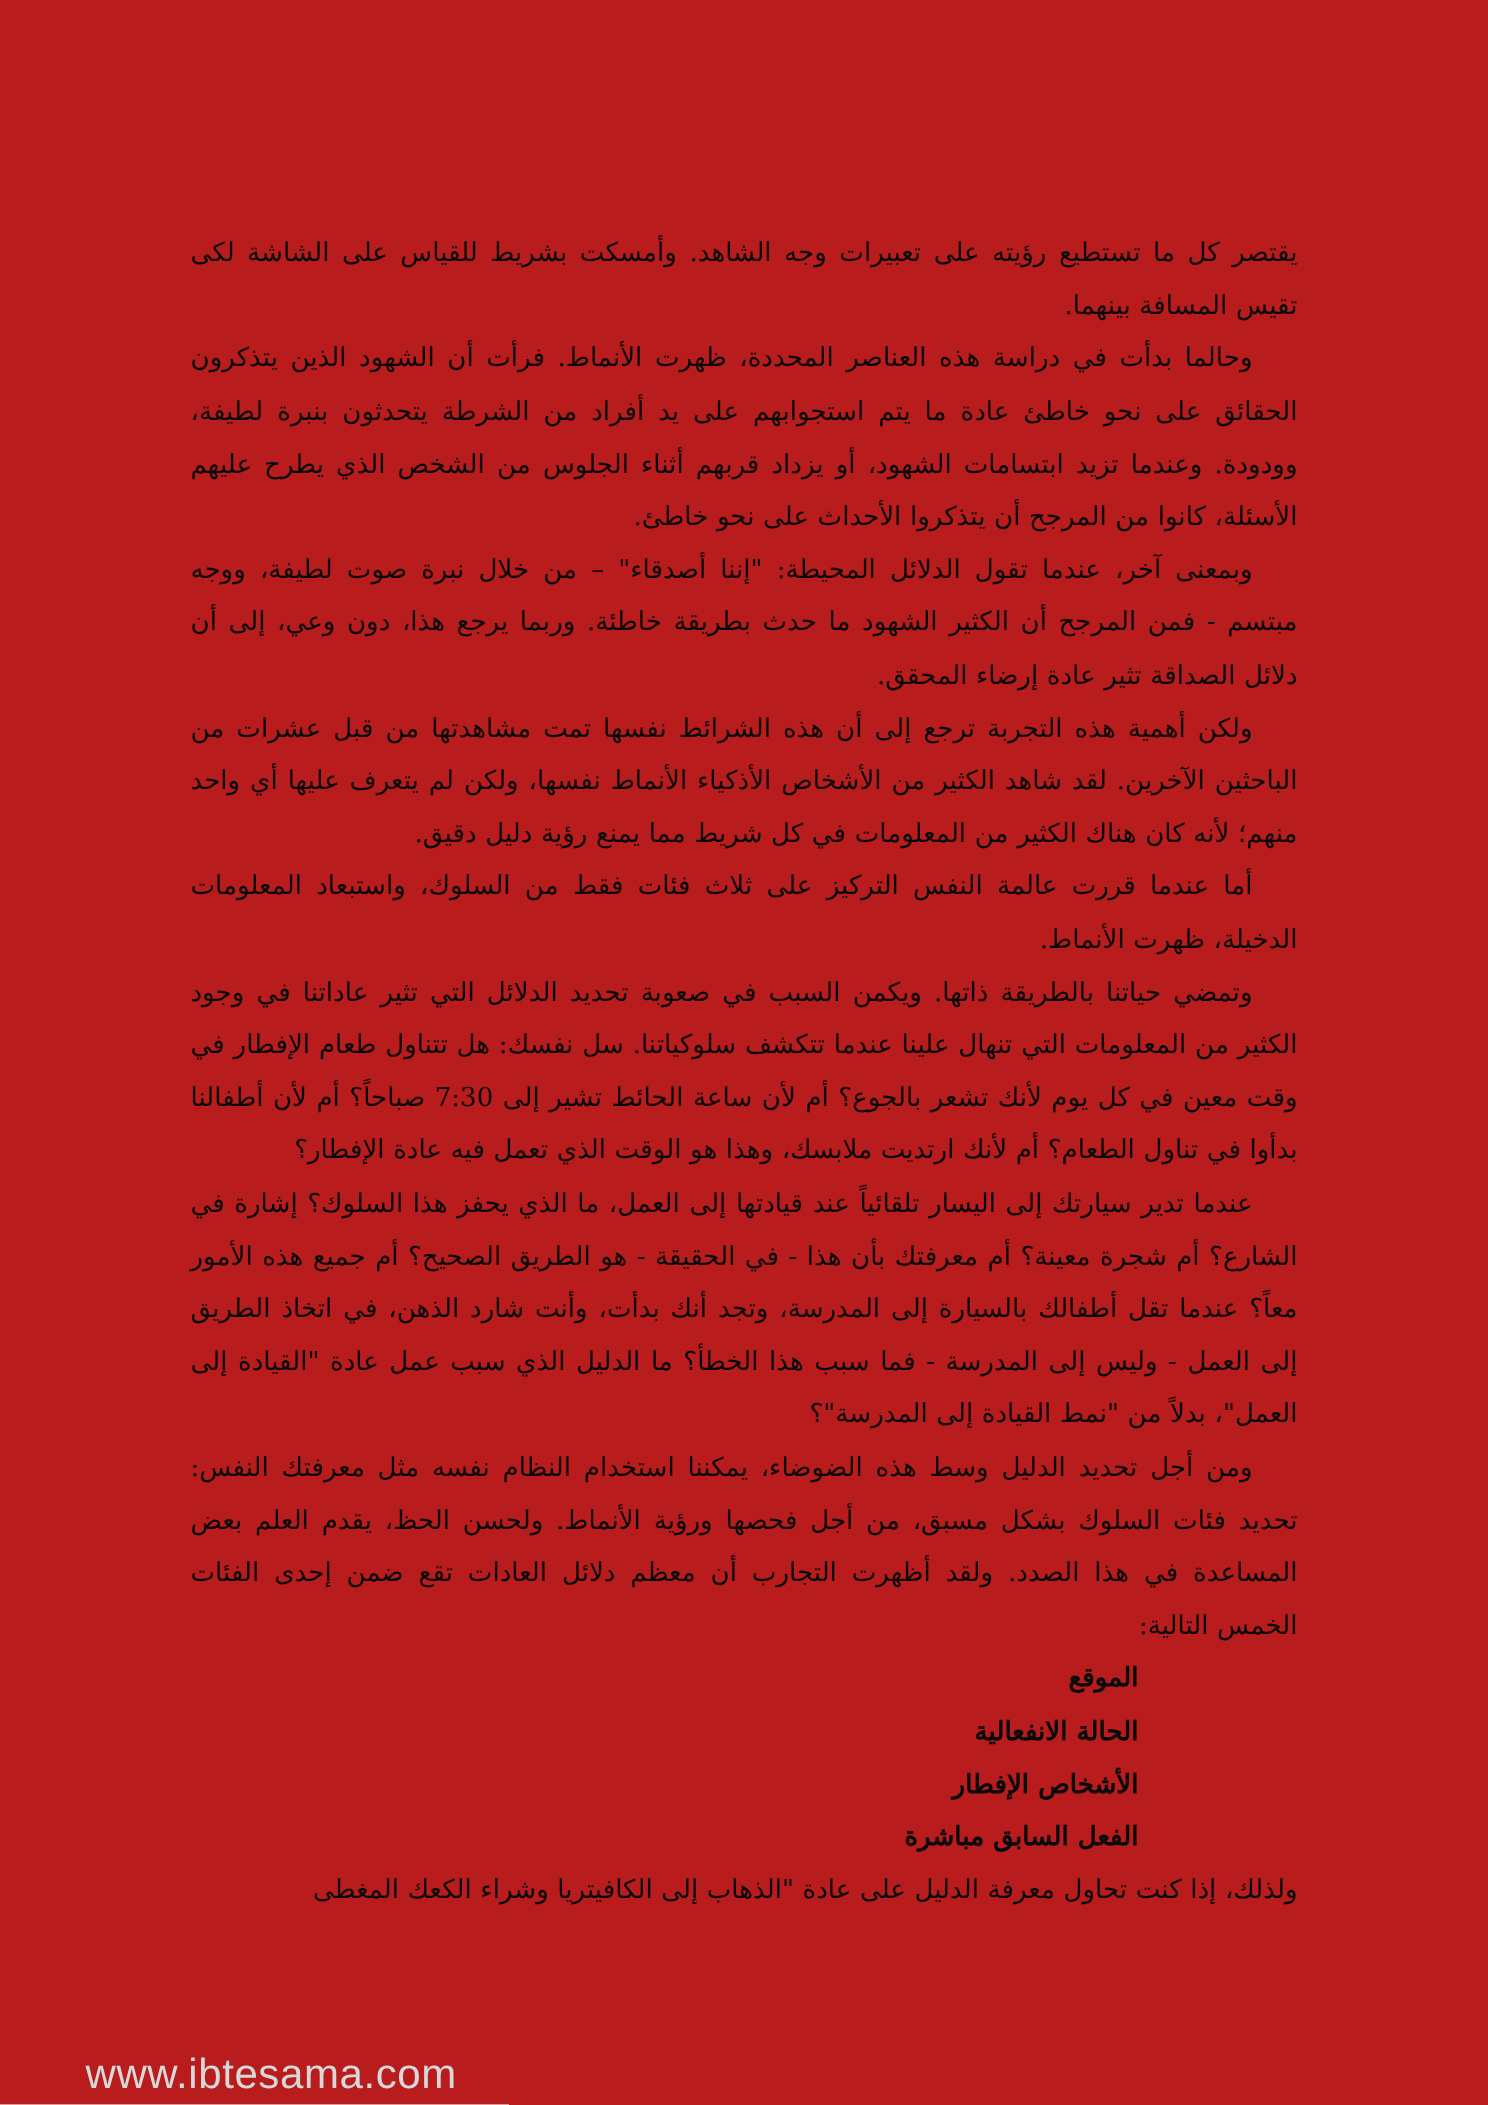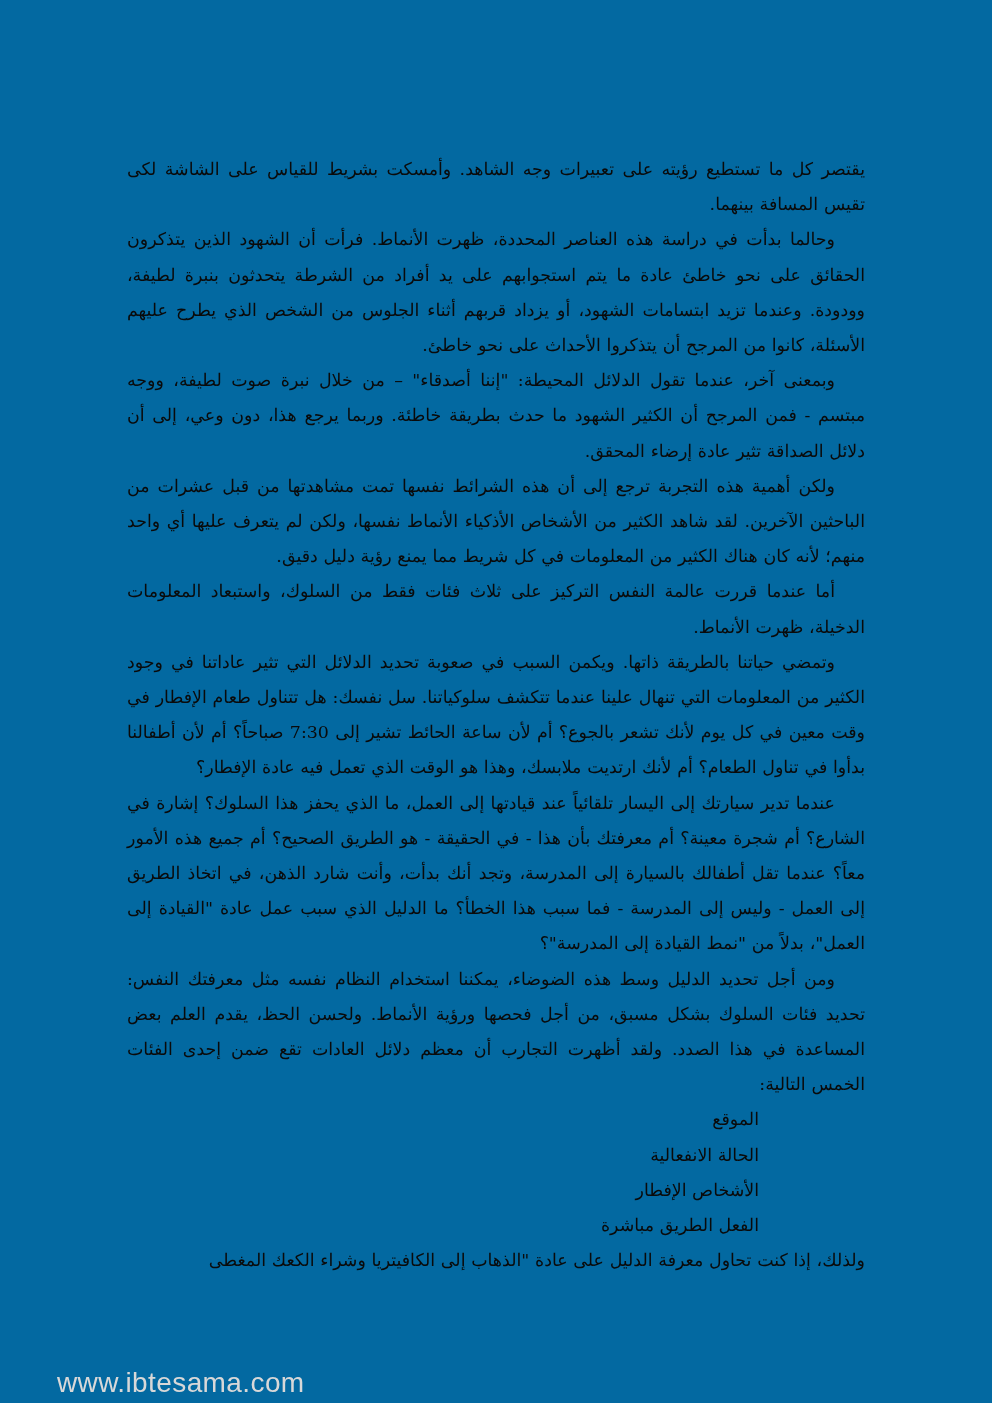--- a/index.html
+++ b/index.html
@@ -5,21 +5,21 @@
   html, body {
     margin: 0;
     padding: 0;
     background: #ffffff;
   }
 
   .page {
     position: relative;
     width: 992px;
     height: 1403px;
-    background: #0369a1;
+    background: #b91c1c;
     overflow: hidden;
     box-sizing: border-box;
   }
 
   .text-column {
     position: absolute;
     top: 152px;
     right: 127px;
     left: 127px;
     direction: rtl;
@@ -48,20 +48,21 @@
   
   b.bold-word {
     font-weight: 400;
   }
 
   .list-block {
     margin: 0;
     padding: 0;
     list-style: none;
     direction: rtl;
+    font-weight: bold;
   }
 
   .list-block li {
     margin: 0;
     padding: 0;
     text-align: right;
     text-indent: 0;
     line-height: 35.2px;
     white-space: nowrap;
     padding-right: 0;
@@ -106,21 +107,21 @@
     <p class="para">وتمضي حياتنا بالطريقة ذاتها. ويكمن السبب في صعوبة تحديد الدلائل التي تثير عاداتنا في وجود الكثير من المعلومات التي تنهال علينا عندما تتكشف سلوكياتنا. سل نفسك: هل تتناول طعام الإفطار في وقت معين في كل يوم لأنك تشعر بالجوع؟ أم لأن ساعة الحائط تشير إلى 7:30 صباحاً؟ أم لأن أطفالنا بدأوا في تناول الطعام؟ أم لأنك ارتديت ملابسك، وهذا هو الوقت الذي تعمل فيه عادة الإفطار؟</p>
 
     <p class="para">عندما تدير سيارتك إلى اليسار تلقائياً عند قيادتها إلى العمل، ما الذي يحفز هذا السلوك؟ إشارة في الشارع؟ أم شجرة معينة؟ أم معرفتك بأن هذا - في الحقيقة - هو الطريق الصحيح؟ أم جميع هذه الأمور معاً؟ عندما تقل أطفالك بالسيارة إلى المدرسة، وتجد أنك بدأت، وأنت شارد الذهن، في اتخاذ الطريق إلى العمل - وليس إلى المدرسة - فما سبب هذا الخطأ؟ ما الدليل الذي سبب عمل عادة "القيادة إلى العمل"، بدلاً من "نمط القيادة إلى المدرسة"؟</p>
 
     <p class="para">ومن أجل تحديد الدليل وسط هذه الضوضاء، يمكننا استخدام النظام نفسه مثل معرفتك النفس: تحديد فئات السلوك بشكل مسبق، من أجل فحصها ورؤية الأنماط. ولحسن الحظ، يقدم العلم بعض المساعدة في هذا الصدد. ولقد أظهرت التجارب أن معظم دلائل العادات تقع ضمن إحدى الفئات الخمس التالية:</p>
 
     <ul class="list-block">
       <li><span class="item-inner">الموقع</span></li>
       <li><span class="item-inner">الحالة الانفعالية</span></li>
       <li><span class="item-inner">الأشخاص الإفطار</span></li>
-      <li><span class="item-inner">الفعل الطريق مباشرة</span></li>
+      <li><span class="item-inner">الفعل السابق مباشرة</span></li>
     </ul>
 
     <p class="para no-indent">ولذلك، إذا كنت تحاول معرفة الدليل على عادة "الذهاب إلى الكافيتريا وشراء الكعك المغطى</p>
 
   </div>
 
   <div class="watermark">www.ibtesama.com</div>
 
 </div>
 

